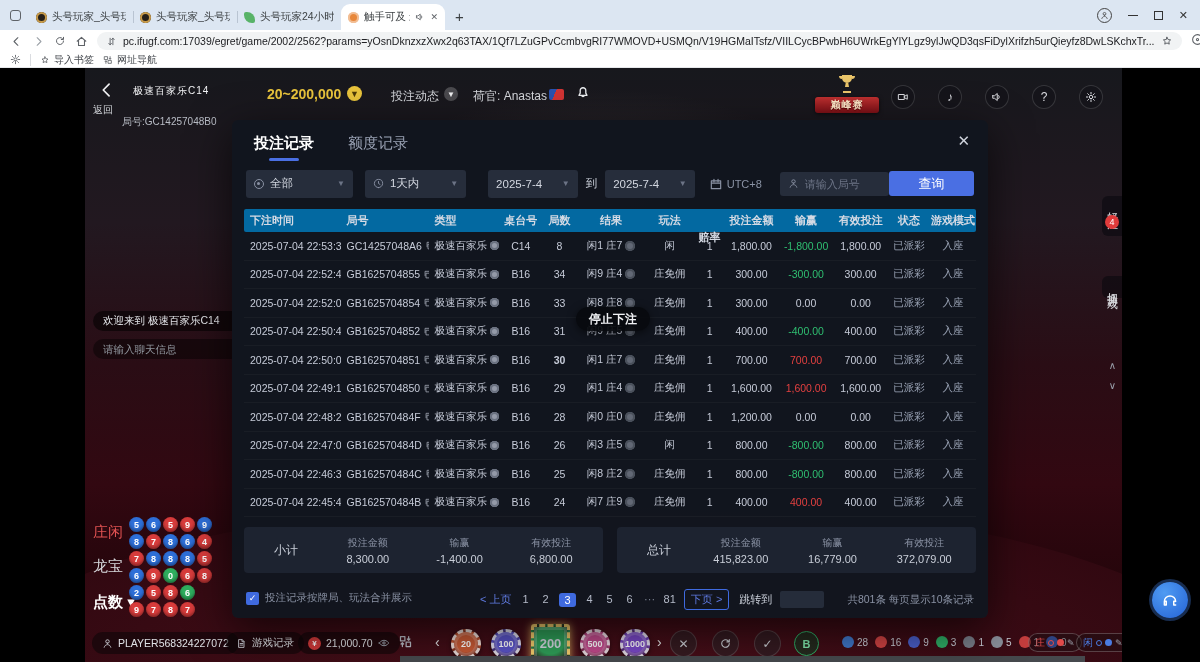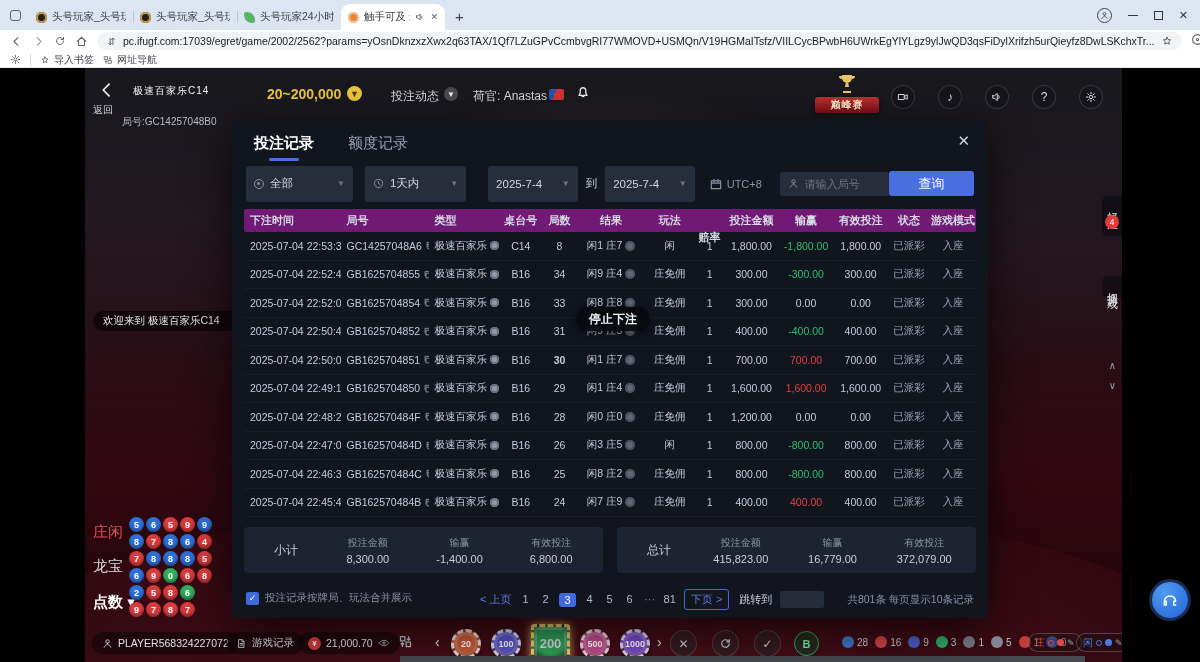--- a/index.html
+++ b/index.html
@@ -124,33 +124,33 @@
 
 
 .modal{position:absolute;left:232px;top:52px;width:756px;height:498px;background:rgba(17,21,30,.985);
 border-radius:6px;box-shadow:0 12px 44px rgba(0,0,0,.65);z-index:20;color:#c6cbd8}
 .mclose{position:absolute;right:18px;top:12px;font-size:15px;color:#cfd3dc}
 .mtabs{position:absolute;left:22px;top:14px;display:flex;gap:34px}
 .mtab{font-size:15px;color:#99a1b3;text-align:center}
 .mtab.active{color:#fff;font-weight:bold}
 .mtab .ul{height:3px;width:30px;background:#4a6fe3;border-radius:2px;margin:5px auto 0}
 .filters{position:absolute;left:14px;right:14px;top:51px;display:flex;align-items:center;height:25px}
-.sel{background:#262d3b;border-radius:3px;display:flex;align-items:center;gap:6px;padding:0 8px;height:36px;color:#d3d7e0;font-size:11.5px}
+.sel{background:#262d3b;border-radius:3px;display:flex;align-items:center;gap:6px;padding:0 8px;height:28px;color:#d3d7e0;font-size:11.5px}
 .sel .caret{margin-left:auto;color:#6c7486;font-size:8px}
 .target{width:10px;height:10px;border:1.5px solid #8a92a4;border-radius:50%;position:relative;flex:none}
 .target::after{content:"";position:absolute;left:2px;top:2px;width:3px;height:3px;border-radius:50%;background:#8a92a4}
 .w1{width:110px}.w2{width:104px;margin-left:12px}.wd{width:92px}
 .d1{margin-left:22px}.tolabel{margin:0 8px;font-size:11.5px;color:#cdd2dc}
 .calwrap{display:flex;align-items:center;gap:4px;margin-left:14px;color:#8a92a4}
 .tz{font-size:11px;color:#8a92a4}
 .inputbox{background:#262d3b;border-radius:3px;height:24px;display:flex;align-items:center;gap:6px;padding:0 8px;margin-left:18px;color:#8a92a4}
 .inputbox input{background:none;border:none;outline:none;color:#d3d7e0;font-size:11px;width:76px}
 .inputbox input::placeholder{color:#6c7486}
 .searchbtn{margin-left:auto;height:25px;width:88px;background:#4a6fe3;color:#fff;border:none;border-radius:3px;font-size:13px;cursor:pointer}
-.thead{position:absolute;left:12px;right:12px;top:89px;height:23px;background:#701a75;border-radius:2px;
+.thead{position:absolute;left:12px;right:12px;top:89px;height:23px;background:#0369a1;border-radius:2px;
 display:flex;align-items:center;font-size:11px;font-weight:bold;color:#d5dae4}
 .tbody{position:absolute;left:12px;right:12px;top:112px;height:285px;display:flex;flex-direction:column}
 .trow{flex:1;display:flex;align-items:center;font-size:10.5px;color:#c6cbd8;border-bottom:1px solid rgba(255,255,255,.035)}
 .cell{display:flex;align-items:center;justify-content:center;gap:3px;padding:0 2px;overflow:hidden;white-space:nowrap}
 .cell.left{justify-content:flex-start;padding-left:6px}
 .cell .copyic{color:#c6cbd8;opacity:.85}
 .gdot{width:9px;height:9px;border-radius:50%;background:#949aa8;box-shadow:inset 0 0 0 2px #6a7180;flex:none}
 .eyec{width:10px;height:10px;border-radius:50%;background:#7d8492;opacity:.75;flex:none;box-shadow:inset 0 0 0 2px #5d6470}
 .win-green{color:#2fbf71}.win-red{color:#e34040}.muted{color:#9aa3b5}
 .sums{position:absolute;left:12px;right:12px;top:407px;height:46px;display:flex;gap:14px}
@@ -353,20 +353,23 @@
                 <svg viewBox="0 0 24 24" width="12" height="12" fill="none" stroke="currentColor" stroke-width="2" stroke-linecap="round" stroke-linejoin="round">
                   <path d="M12 15.5a3.5 3.5 0 1 0 0-7 3.5 3.5 0 0 0 0 7zM12 2.8v2.7M12 18.5v2.7M2.8 12h2.7M18.5 12h2.7M5.4 5.4l1.9 1.9M16.7 16.7l1.9 1.9M18.6 5.4l-1.9 1.9M7.3 16.7l-1.9 1.9"></path>
                 </svg>
               </span>
             </span>
           </div>
         <span class="ground">局号:GC14257048B0</span>
       </div>
 
       <div class="welcome">欢迎来到 极速百家乐C14</div>
+      <div class="chatpill">
+        <input placeholder="请输入聊天信息" style="">
+      </div>
 
       <div id="roadlabels">
           <span class="roadlabel" style="top: 455px; color: rgb(224, 82, 82);">庄闲</span>
           <span class="roadlabel" style="top: 489px; color: rgb(216, 218, 222);">龙宝</span>
           <span class="roadlabel" style="top: 525px; color: rgb(255, 255, 255); font-weight: bold;">点数 ▾</span>
         </div>
       <div class="roadgrid" id="roadgrid">
           <div class="roadrow">
             <span class="bead" style="background: rgb(46, 111, 216);">5</span>
             <span class="bead" style="background: rgb(46, 111, 216);">6</span>

